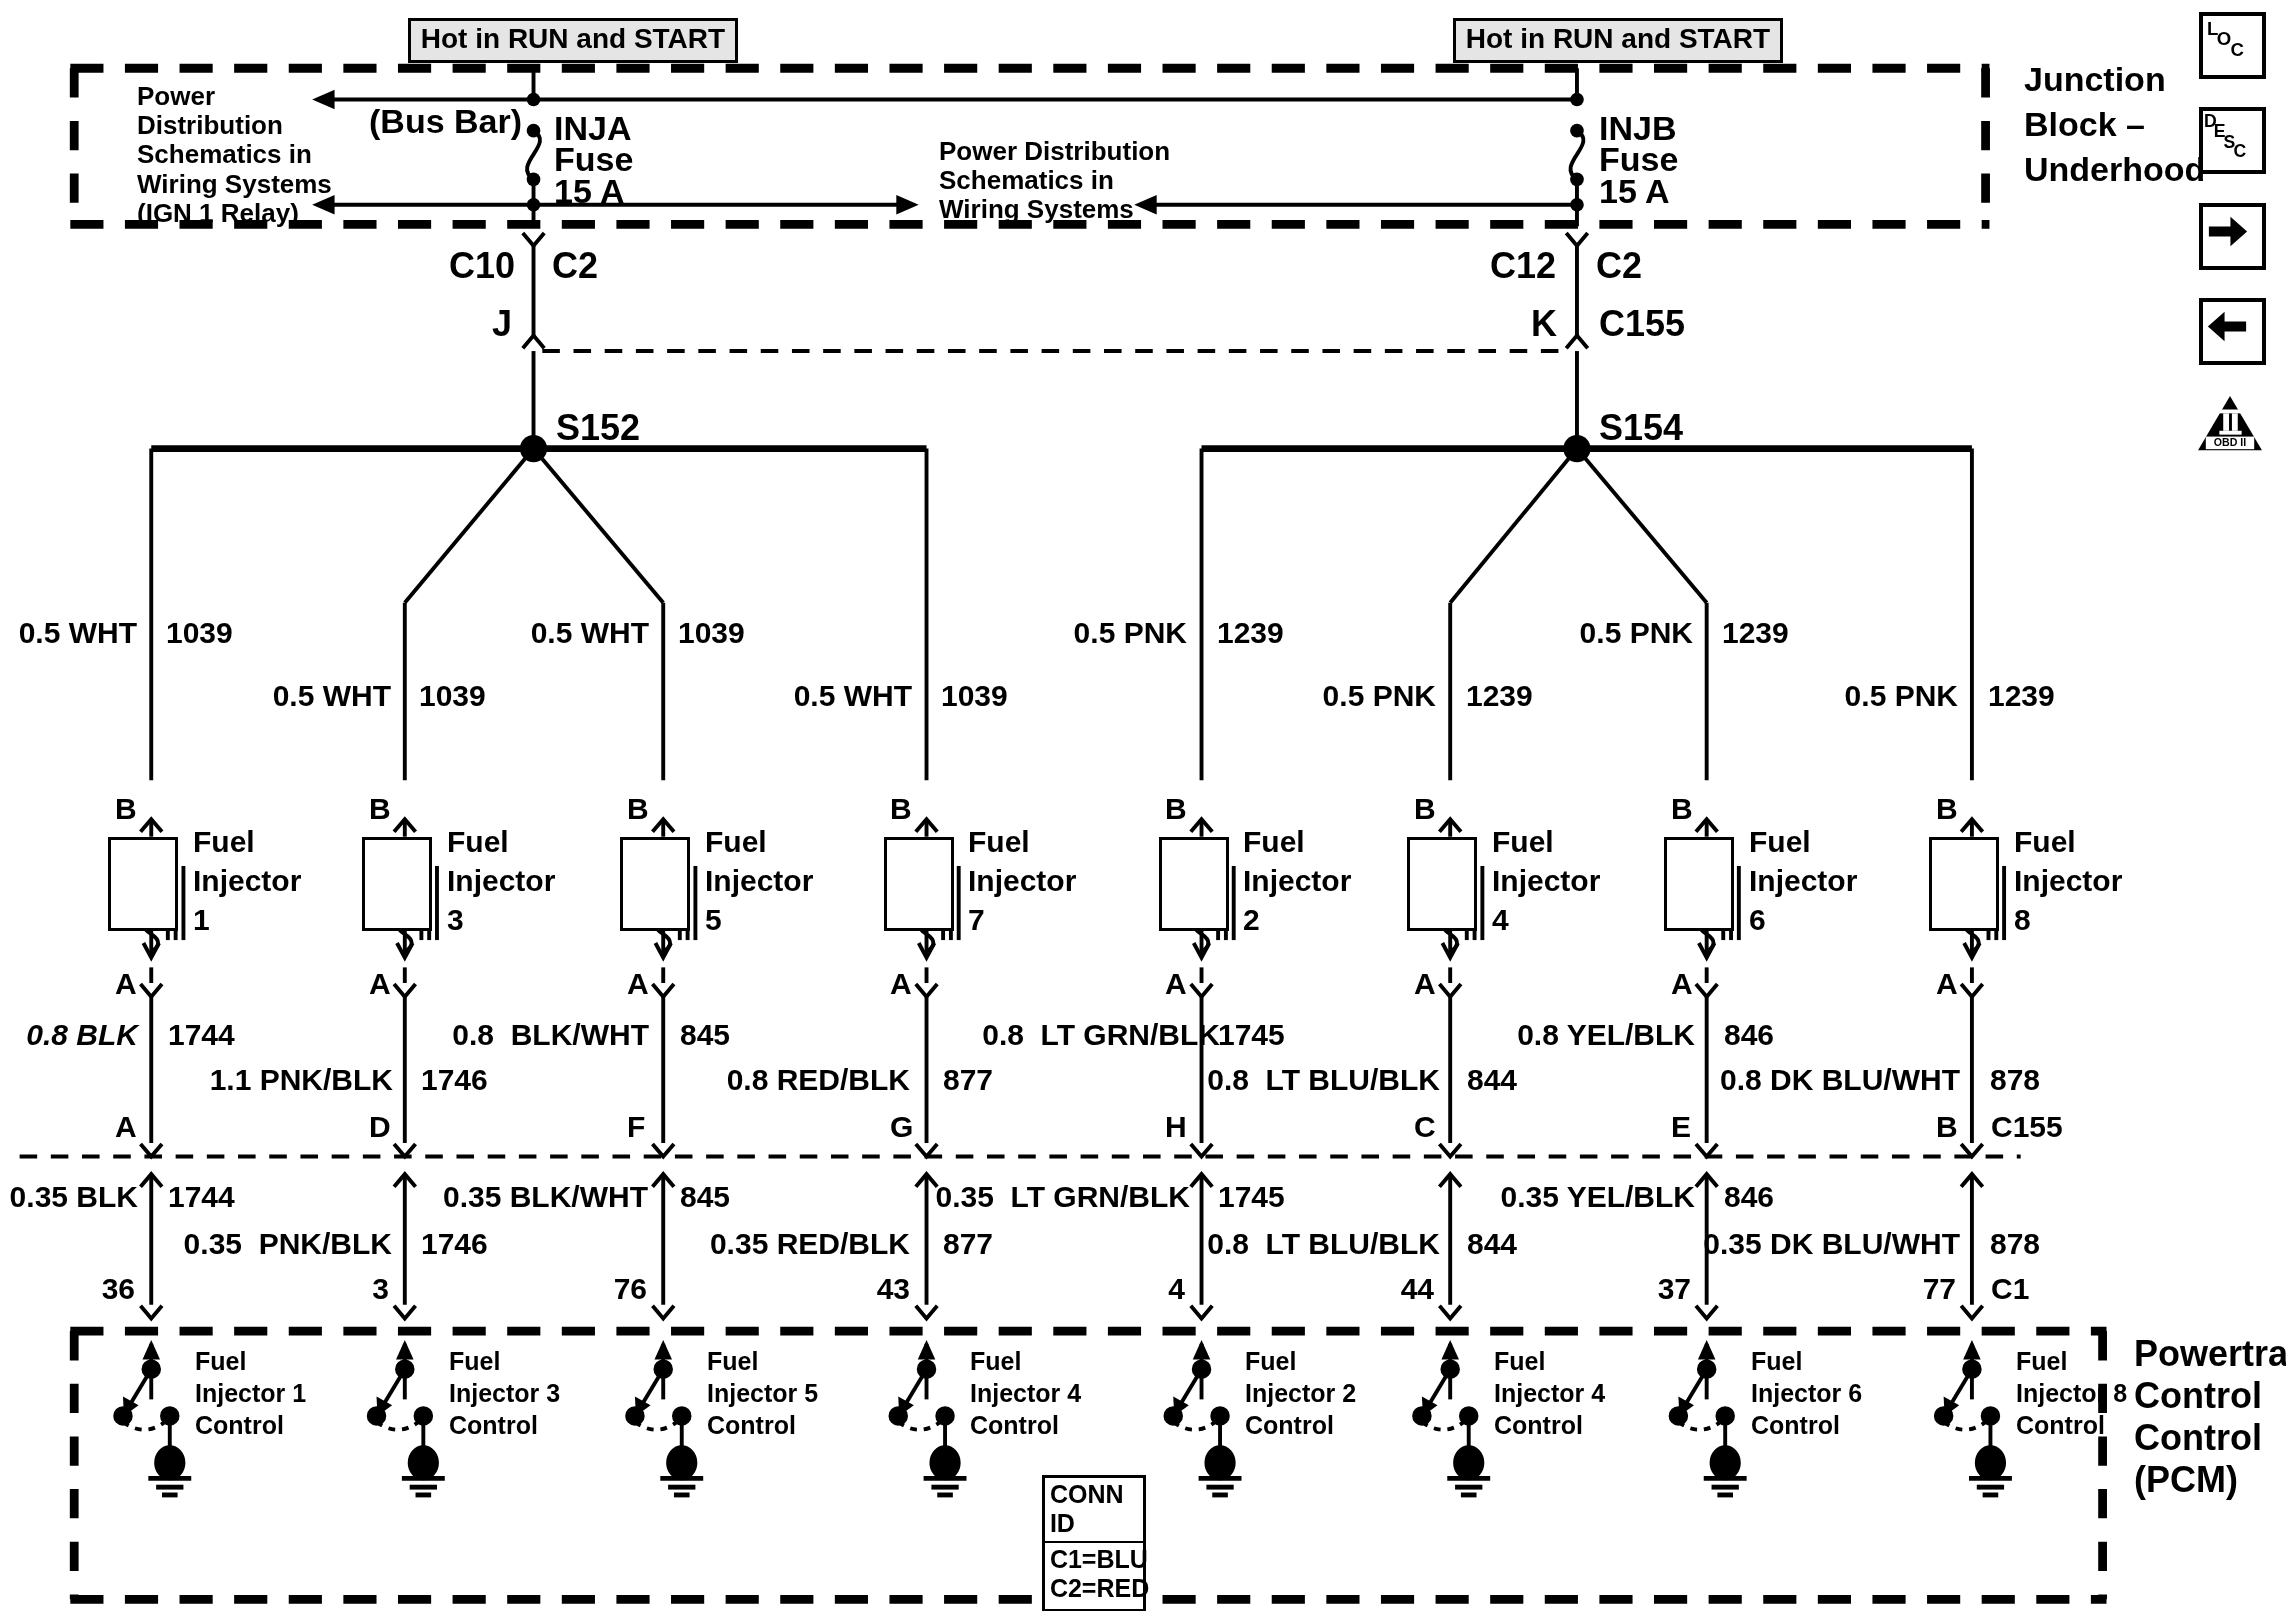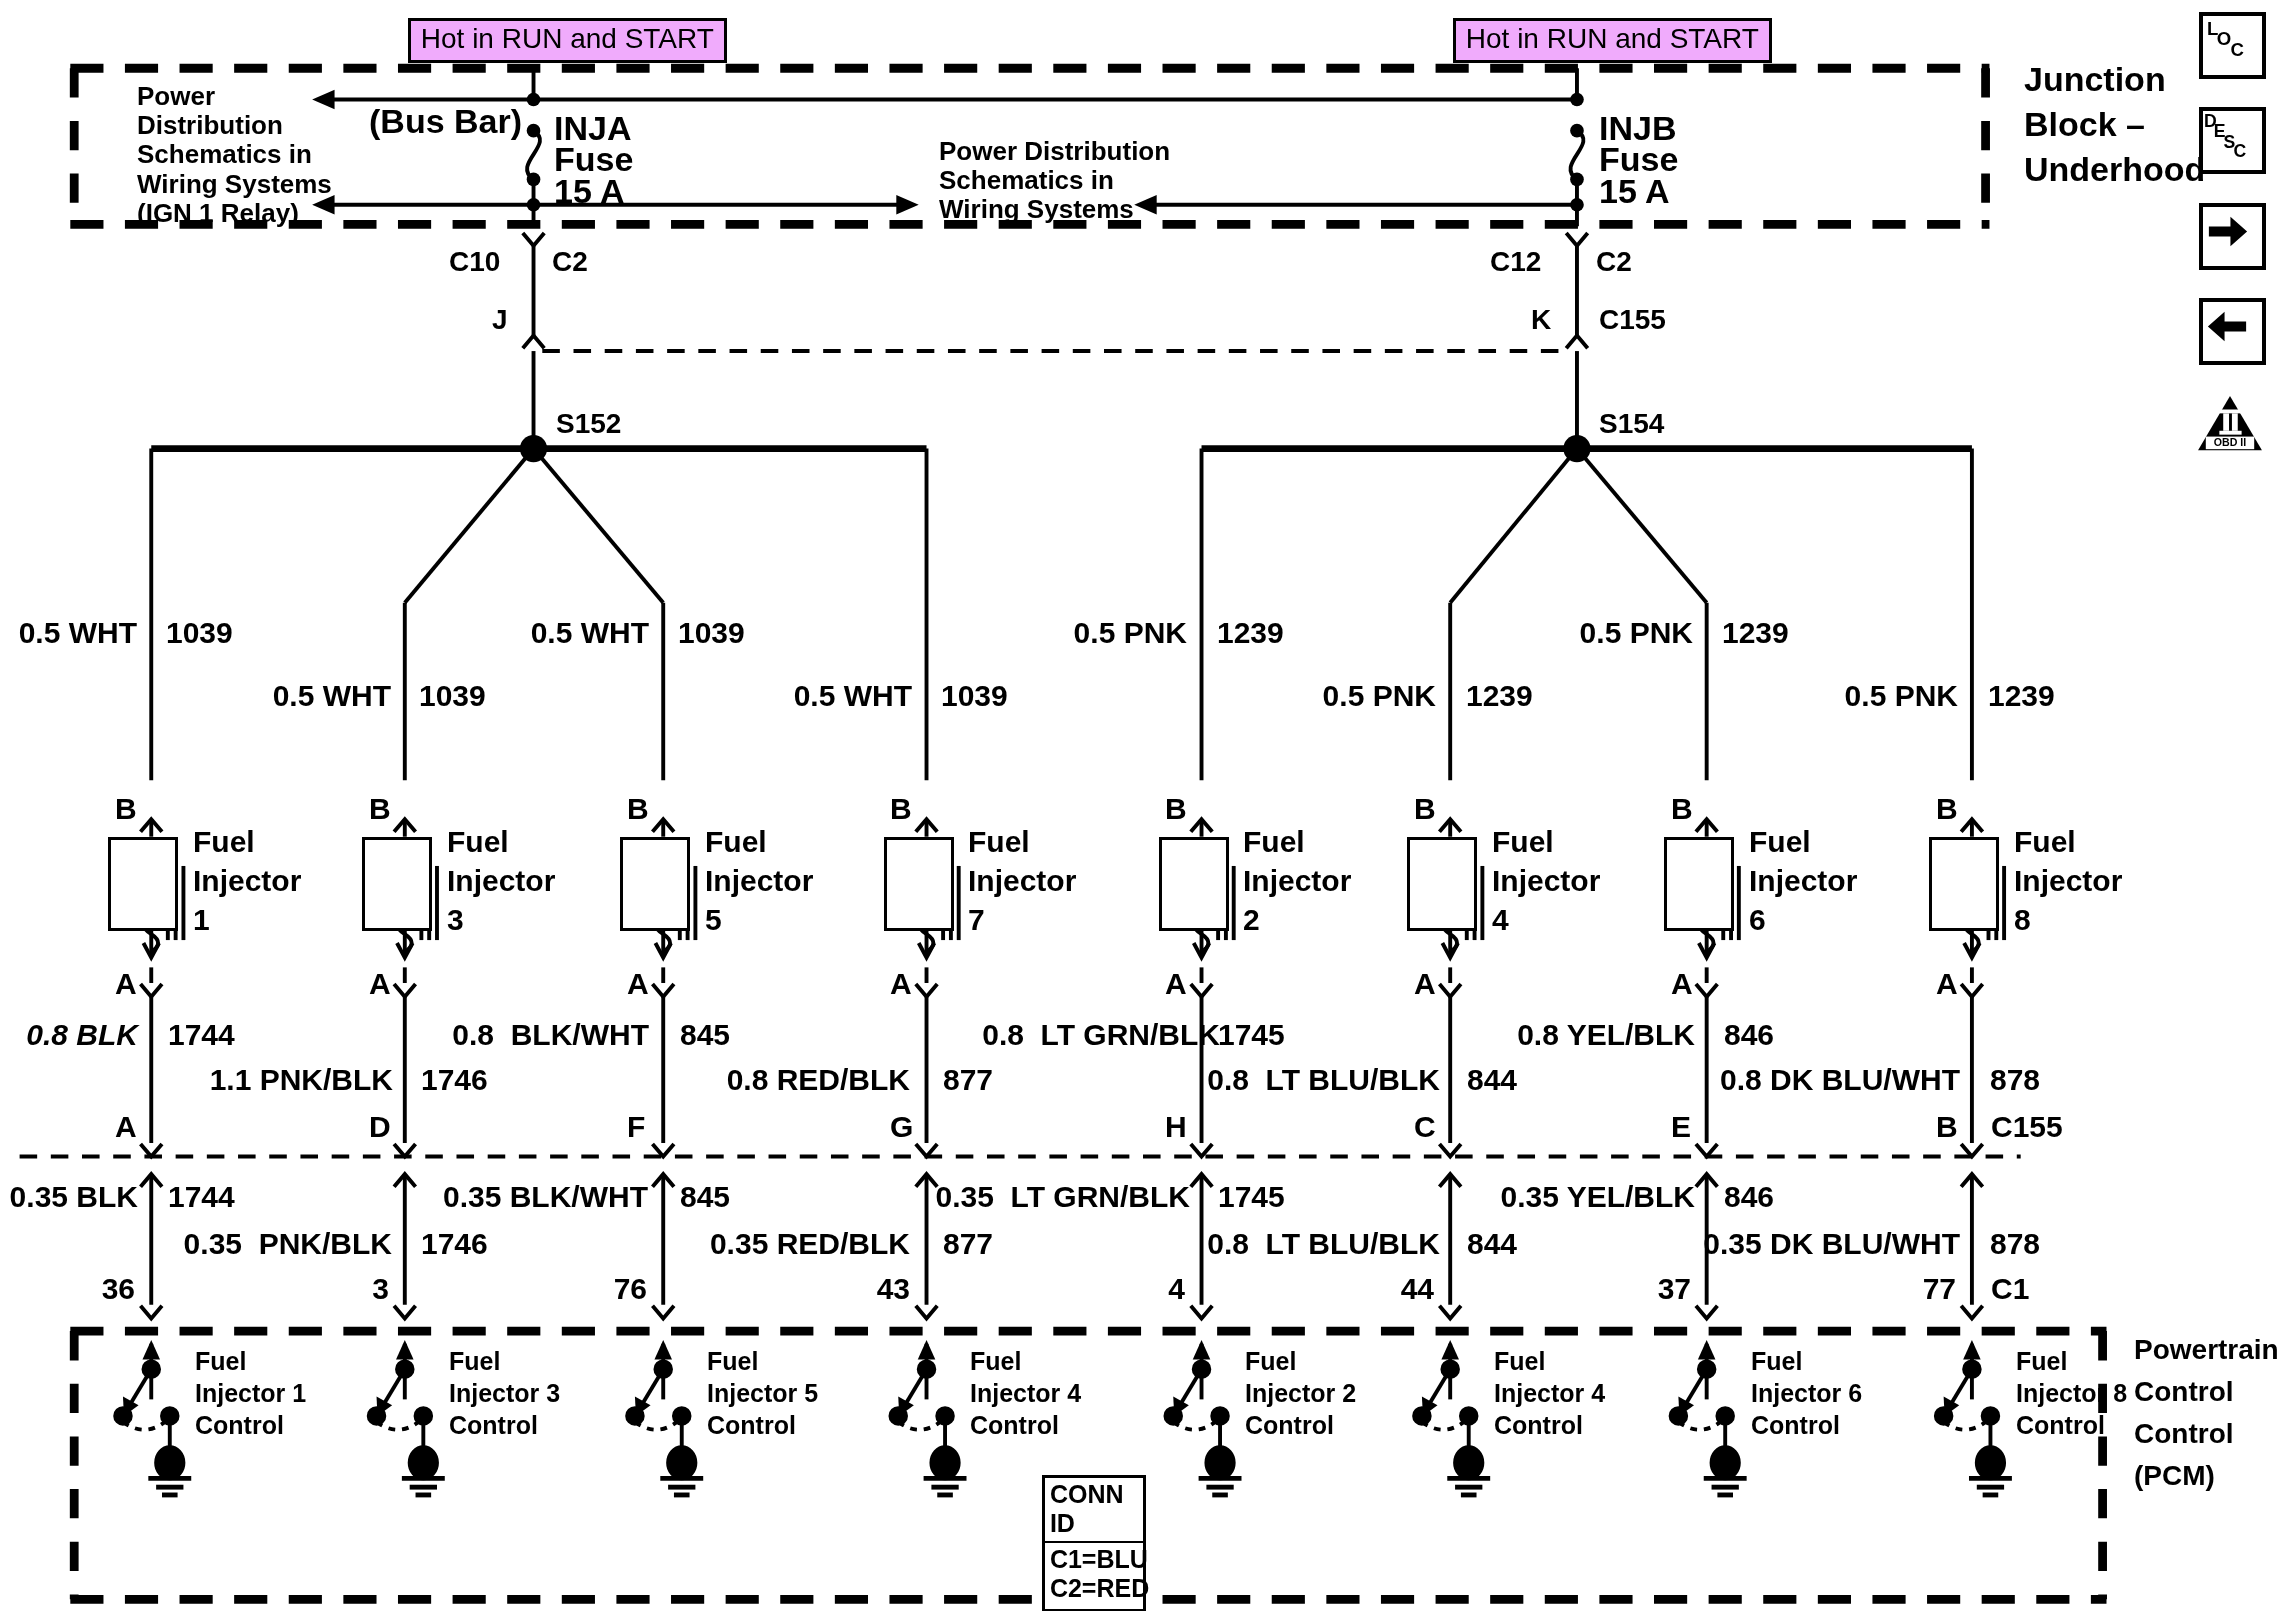--- a/index.html
+++ b/index.html
@@ -5,24 +5,24 @@
   html,body{margin:0;padding:0;background:#fff;}
   body{width:2287px;height:1611px;position:relative;overflow:hidden;
        font-family:"Liberation Sans","DejaVu Sans",sans-serif;color:#000;}
   #stage{position:absolute;left:0;top:0;width:2287px;height:1611px;}
   svg#wires{position:absolute;left:0;top:0;width:2287px;height:1611px;}
   .lbl{position:absolute;white-space:pre;line-height:1.12;font-weight:700;}
   .f26{font-size:25px;}
   .f27{font-size:26px;}
   .f28{font-size:34px;}
   .f31{font-size:30px;}
-  .f33{font-size:28px;text-align:center;}
+  .f33{font-size:36px;text-align:center;}
   .f35{font-size:34px;}
-  .box-ttl{position:absolute;border:3.9px solid #000;background:#f0abfc;
-           padding:2.9px 9.8px 4.9px 9.8px;font-size:28px;font-weight:400;white-space:nowrap;}
+  .box-ttl{position:absolute;border:3.9px solid #000;background:#e5e5e5;
+           padding:2.9px 9.8px 4.9px 9.8px;font-size:28px;font-weight:700;white-space:nowrap;}
   .right{text-align:right;}
   .connid{position:absolute;border:3.9px solid #000;background:#fff;width:98px;}
   .connid .hd{border-bottom:2.9px solid #000;font-size:25px;font-weight:700;padding:2px 4.9px 2.9px 4.9px;}
   .connid .bd{font-size:25px;font-weight:700;padding:2px 4.9px 4.9px 4.9px;line-height:1.18;}
   .sbtn{position:absolute;width:59px;height:59px;border:4.9px solid #000;background:#fff;}
   .sbtn svg{position:absolute;left:0;top:0;}
   .obd{position:absolute;width:68px;height:60px;}
   .injbox{position:absolute;border:3.9px solid #000;background:#fff;width:64px;height:88px;}
 </style>
 </head>

